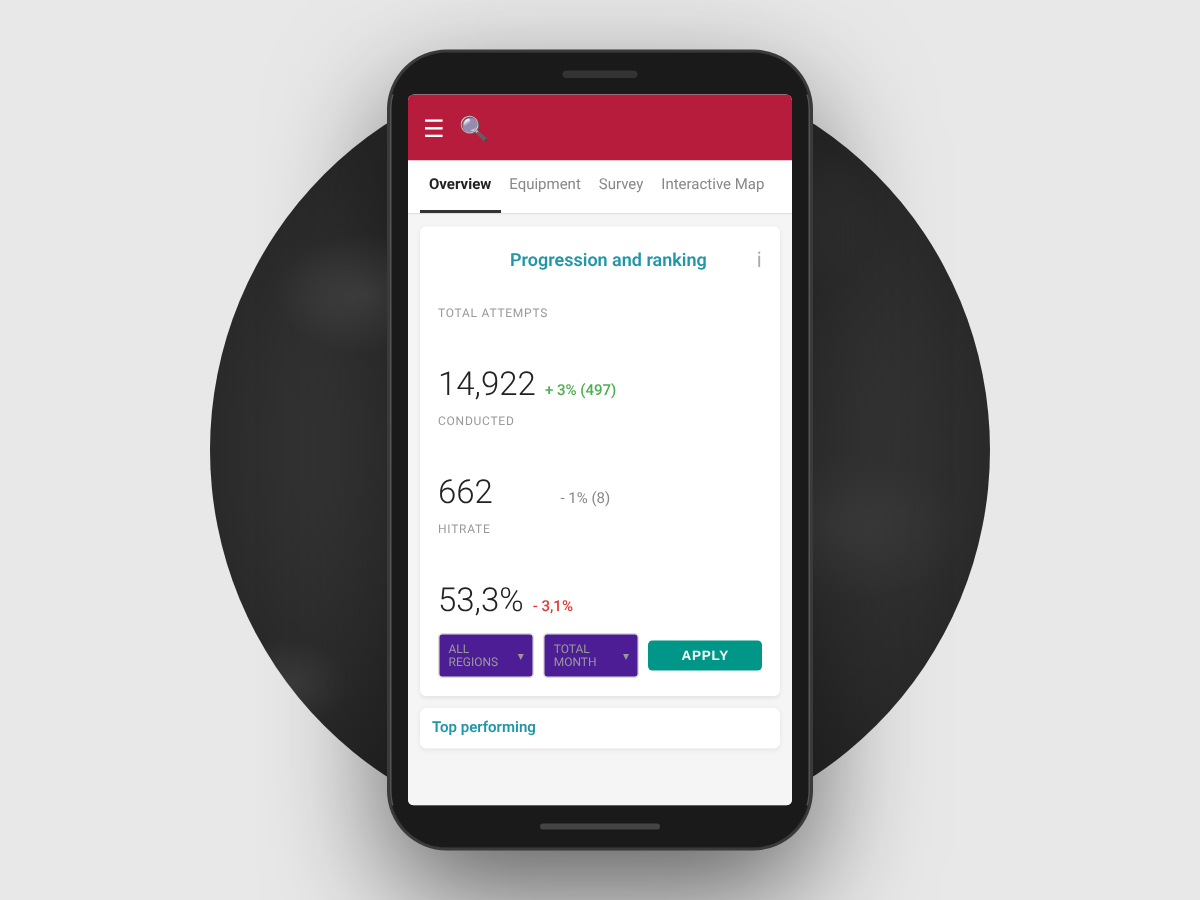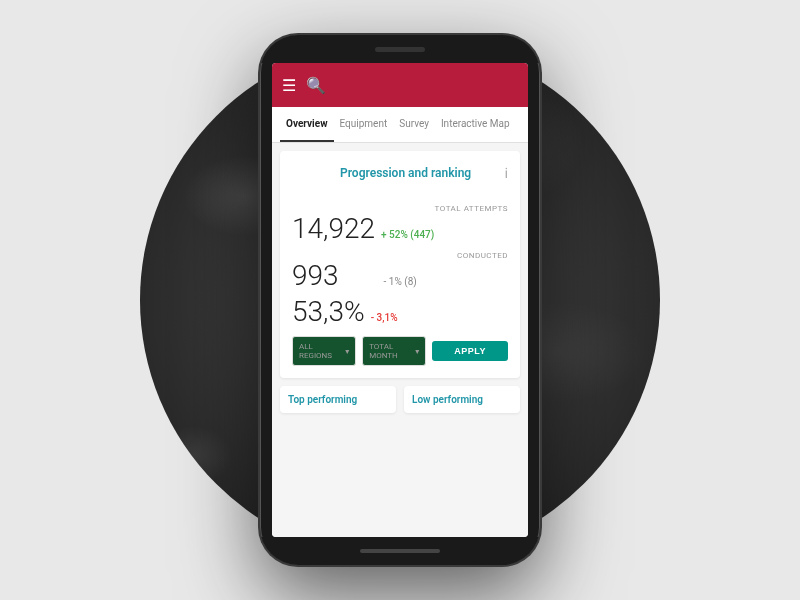--- a/index.html
+++ b/index.html
@@ -192,34 +192,34 @@
     .stat-section {
       margin-bottom: 8px;
     }
 
     .stat-label {
       font-size: 8px;
       color: #999;
       letter-spacing: 0.5px;
       text-transform: uppercase;
       margin-bottom: 2px;
-      text-align: right;
     }
 
     .stat-row {
       display: flex;
       align-items: baseline;
       gap: 6px;
     }
 
     .stat-value {
-      font-size: 28px;
+      font-size: 22px;
       font-weight: 300;
       color: #222;
       line-height: 1;
+      margin-top: 31px;
     }
 
     .stat-change-positive {
       font-size: 10px;
       color: #4caf50;
       font-weight: 500;
     }
 
     .stat-change-negative {
       font-size: 10px;
@@ -237,21 +237,21 @@
     
     .filters {
       display: flex;
       gap: 6px;
       margin-top: 10px;
       align-items: center;
     }
 
     .filter-select {
       flex: 1;
-      background: #14532d;
+      background: #4c1d95;
       border: 1px solid #ddd;
       border-radius: 3px;
       padding: 5px 6px;
       font-size: 8px;
       color: #555;
       display: flex;
       align-items: center;
       justify-content: flex-end;
       cursor: pointer;
     }
@@ -323,33 +323,34 @@
       <div class="card">
         <div class="card-header">
           <span class="card-title">Progression and ranking</span>
           <span class="info-icon">ℹ</span>
         </div>
 
         <div class="stat-section">
           <div class="stat-label">TOTAL ATTEMPTS</div>
           <div class="stat-row">
             <span class="stat-value">14,922</span>
-            <span class="stat-change-positive">+ 52% (447)</span>
+            <span class="stat-change-positive">+ 3% (497)</span>
           </div>
         </div>
 
         <div class="stat-section">
           <div class="stat-label">CONDUCTED</div>
           <div class="stat-row">
-            <span class="stat-value">993</span>
+            <span class="stat-value">662</span>
             <span class="stat-change-negative">- 1% (8)</span>
           </div>
         </div>
 
         <div class="stat-section">
+          <div class="stat-label">HITRATE</div>
           <div class="stat-row">
             <span class="stat-value">53,3%</span>
             <span class="stat-change-red">- 3,1%</span>
           </div>
         </div>
 
         <div class="filters">
           <div class="filter-select">
             <span>ALL REGIONS</span>
             <span>▾</span>
@@ -359,23 +360,20 @@
             <span>▾</span>
           </div>
           <button class="apply-btn">APPLY</button>
         </div>
       </div>
 
       <div class="bottom-row">
         <div class="bottom-card">
           <div class="bottom-card-title">Top performing</div>
         </div>
-        <div class="bottom-card">
-          <div class="bottom-card-title">Low performing</div>
-        </div>
       </div>
     </div>
   </div>
 
   <div class="phone-bottom">
     <div class="home-indicator"></div>
   </div>
 </div>
 
 </body></html>

